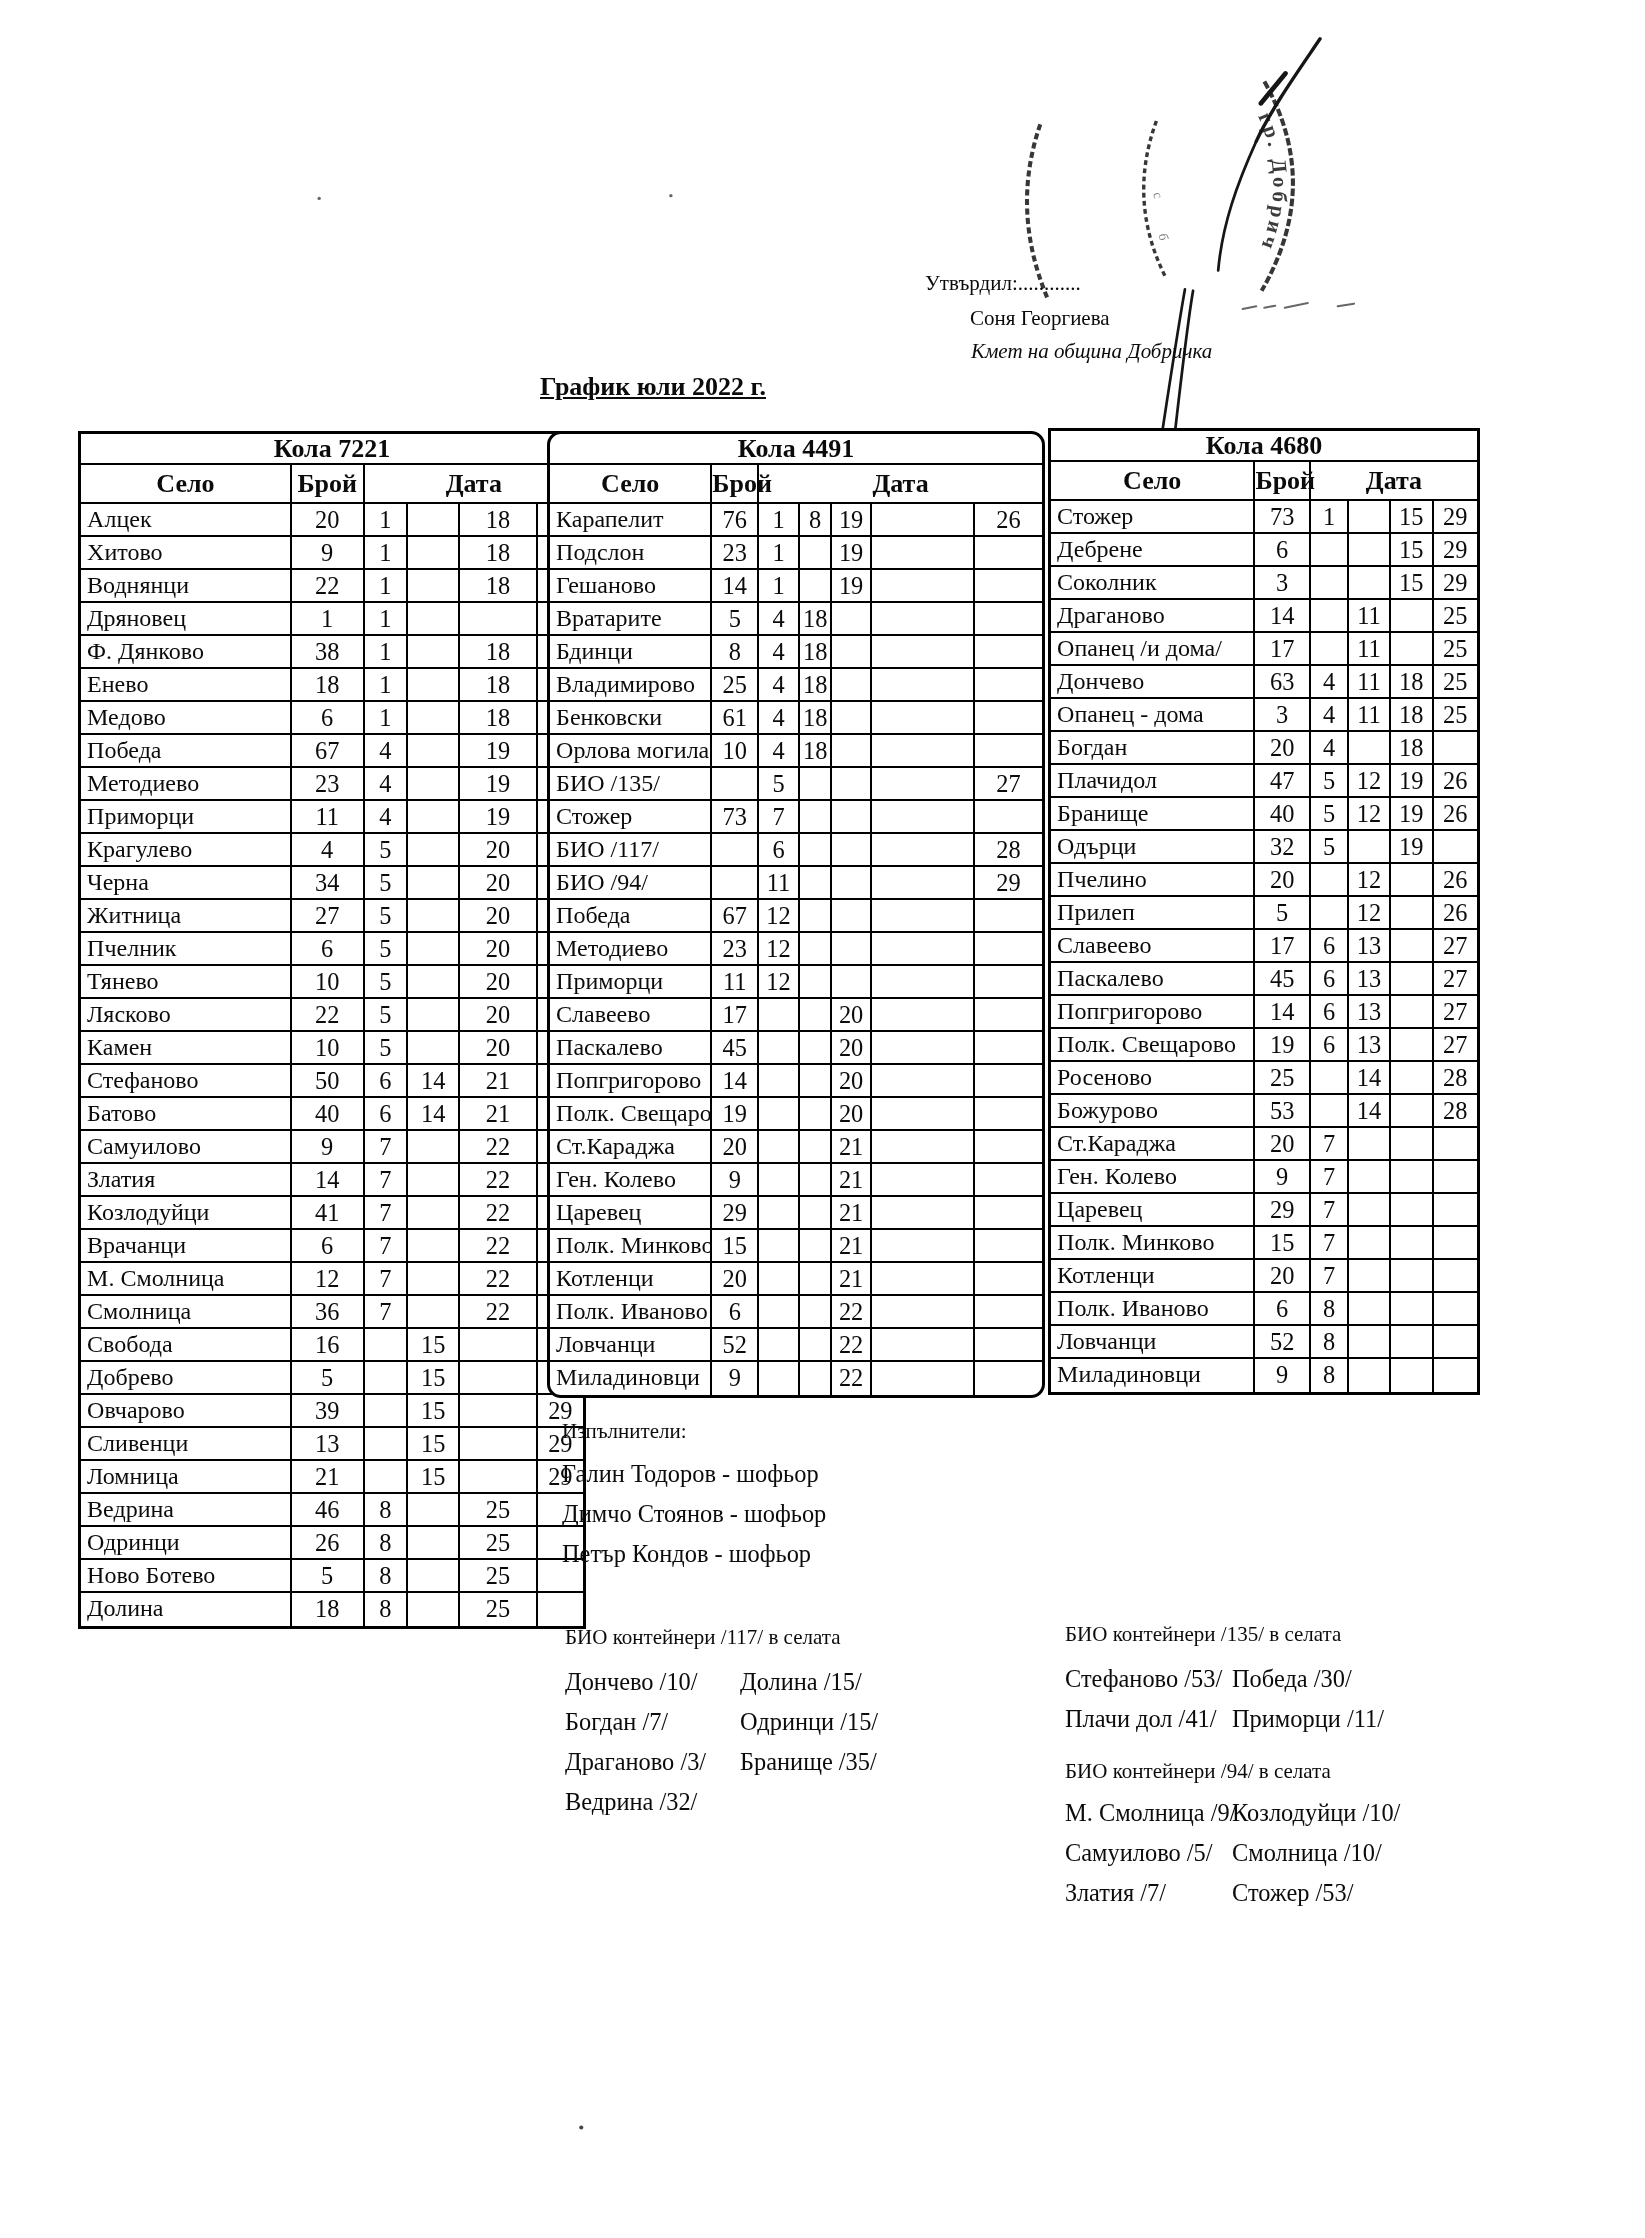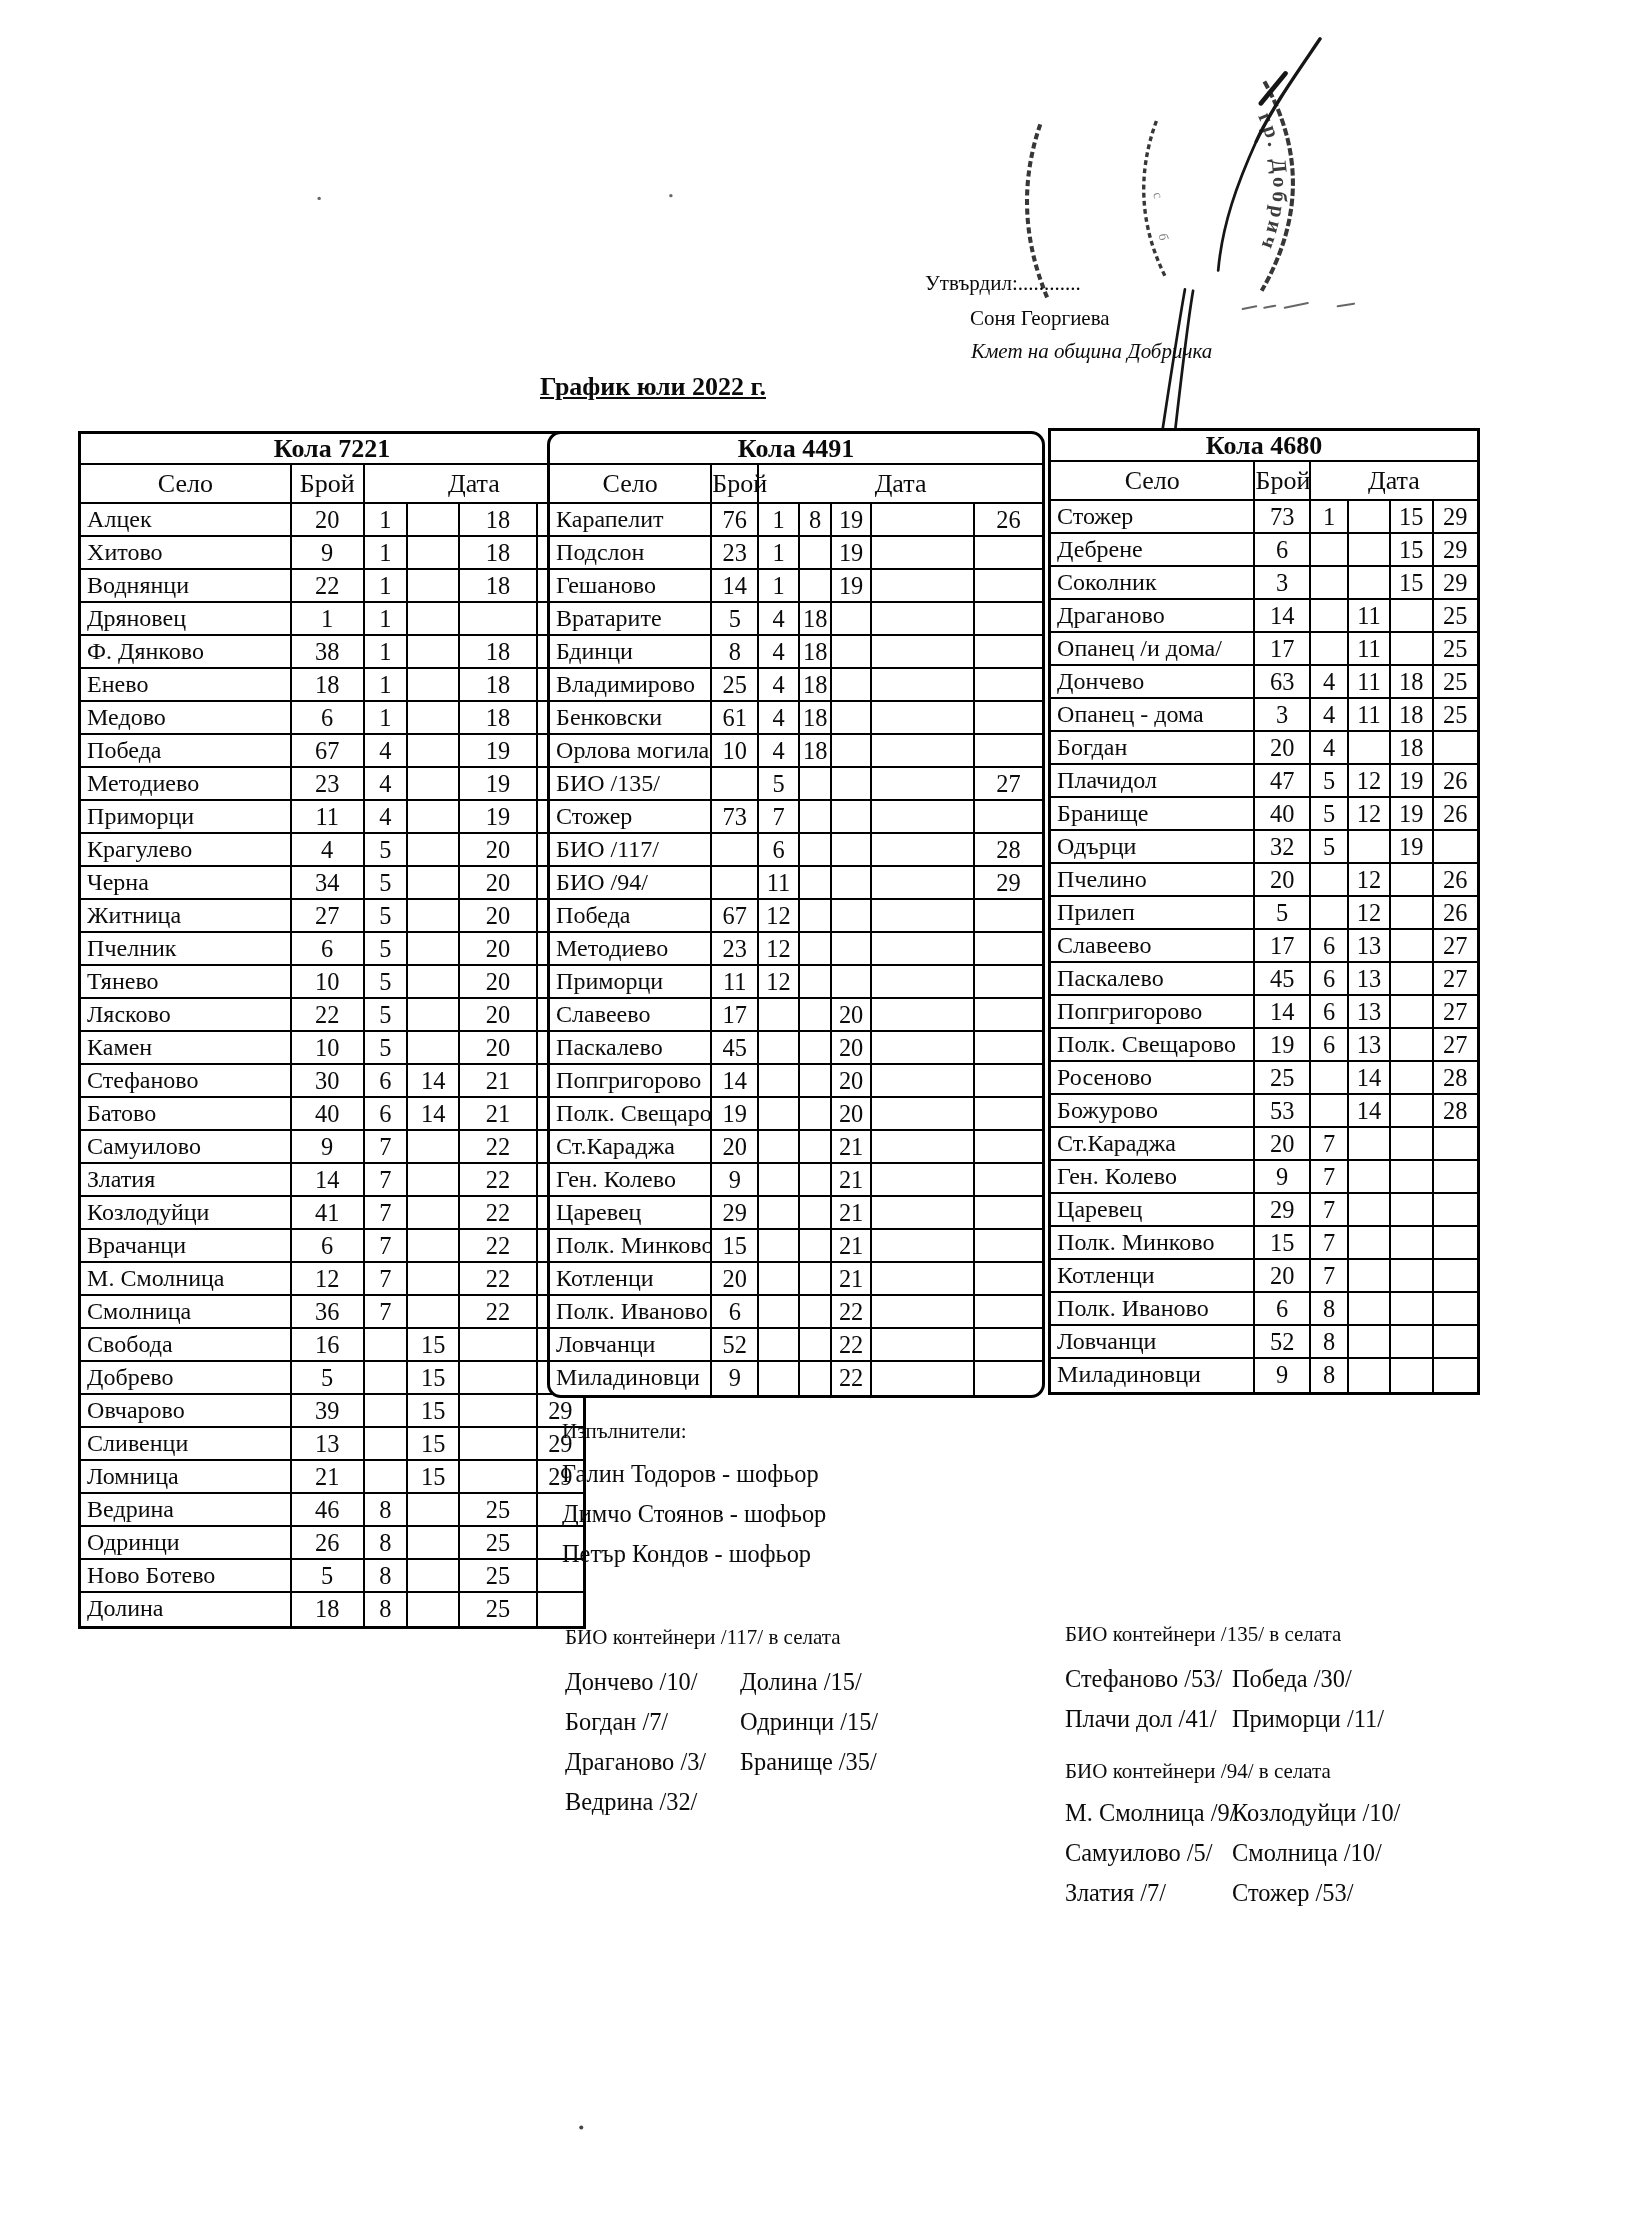--- a/index.html
+++ b/index.html
@@ -11,21 +11,21 @@
   .txt{white-space:nowrap; font-size:21px; line-height:1.1;}
   .b{font-weight:bold;}
   .i{font-style:italic;}
 
   
   .sched{position:absolute; border:3.4px solid #000; background:#fff; box-sizing:border-box;}
   .t-banner{height:31px; line-height:30px; text-align:center; font-weight:bold; font-size:26px;
             border-bottom:2.7px solid #000; box-sizing:border-box;}
   .t-head{display:grid; grid-template-columns:var(--gsel) var(--gbr) 1fr; height:39px;
           border-bottom:2.7px solid #000; box-sizing:border-box;}
-  .t-head > div{font-weight:normal; font-size:26px; line-height:37px; text-align:center; box-sizing:border-box;}
+  .t-head > div{font-weight:bold; font-size:26px; line-height:37px; text-align:center; box-sizing:border-box;}
   .t-head > div:nth-child(1), .t-head > div:nth-child(2){border-right:2px solid #000;}
   .t-row{display:grid; height:33px; box-sizing:border-box; border-bottom:2px solid #000;}
   .t-row:last-child{border-bottom:none;}
   .t1 .t-row{grid-template-columns:42% 14.5% 8.7% 10.3% 15.5% 9%;}
   .t2 .t-row{grid-template-columns:33% 9.5% 8.3% 6.6% 8% 21% 13.6%;}
   .t3 .t-row{grid-template-columns:48% 13% 9% 9.8% 10% 10.2%;}
   .t1{--gsel:42%; --gbr:14.5%;}
   .t2{--gsel:33%; --gbr:9.5%;}
   .t3{--gsel:48%; --gbr:13%;}
   .c{box-sizing:border-box; border-right:2px solid #000; overflow:hidden;}
@@ -217,21 +217,21 @@
         <div class="t-row">
           <div class="c cn">Камен</div>
           <div class="c cv">10</div>
           <div class="c cv">5</div>
           <div class="c cv"></div>
           <div class="c cv">20</div>
           <div class="c cv"></div>
         </div>
         <div class="t-row">
           <div class="c cn">Стефаново</div>
-          <div class="c cv">30</div>
+          <div class="c cv">50</div>
           <div class="c cv">6</div>
           <div class="c cv">14</div>
           <div class="c cv">21</div>
           <div class="c cv">28</div>
         </div>
         <div class="t-row">
           <div class="c cn">Батово</div>
           <div class="c cv">40</div>
           <div class="c cv">6</div>
           <div class="c cv">14</div>

